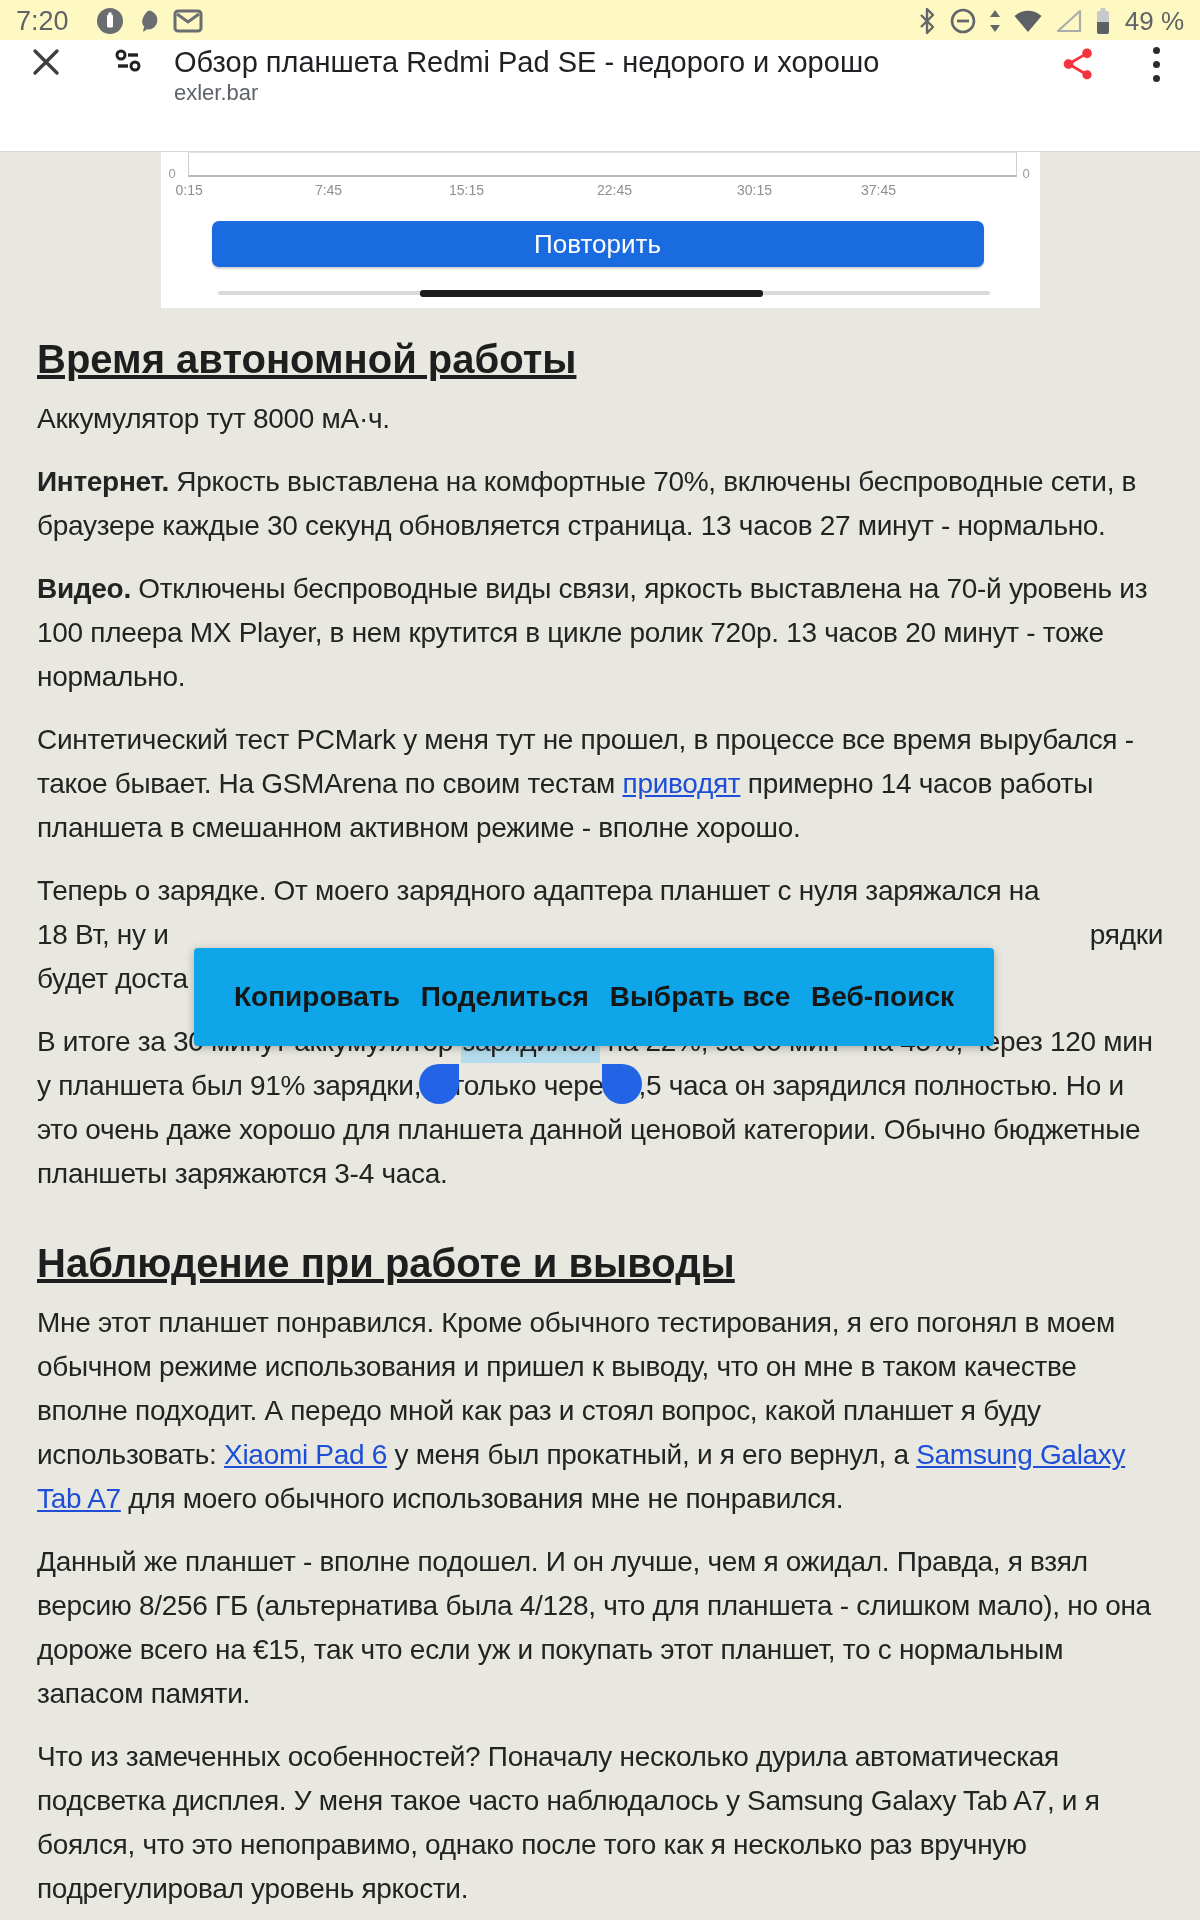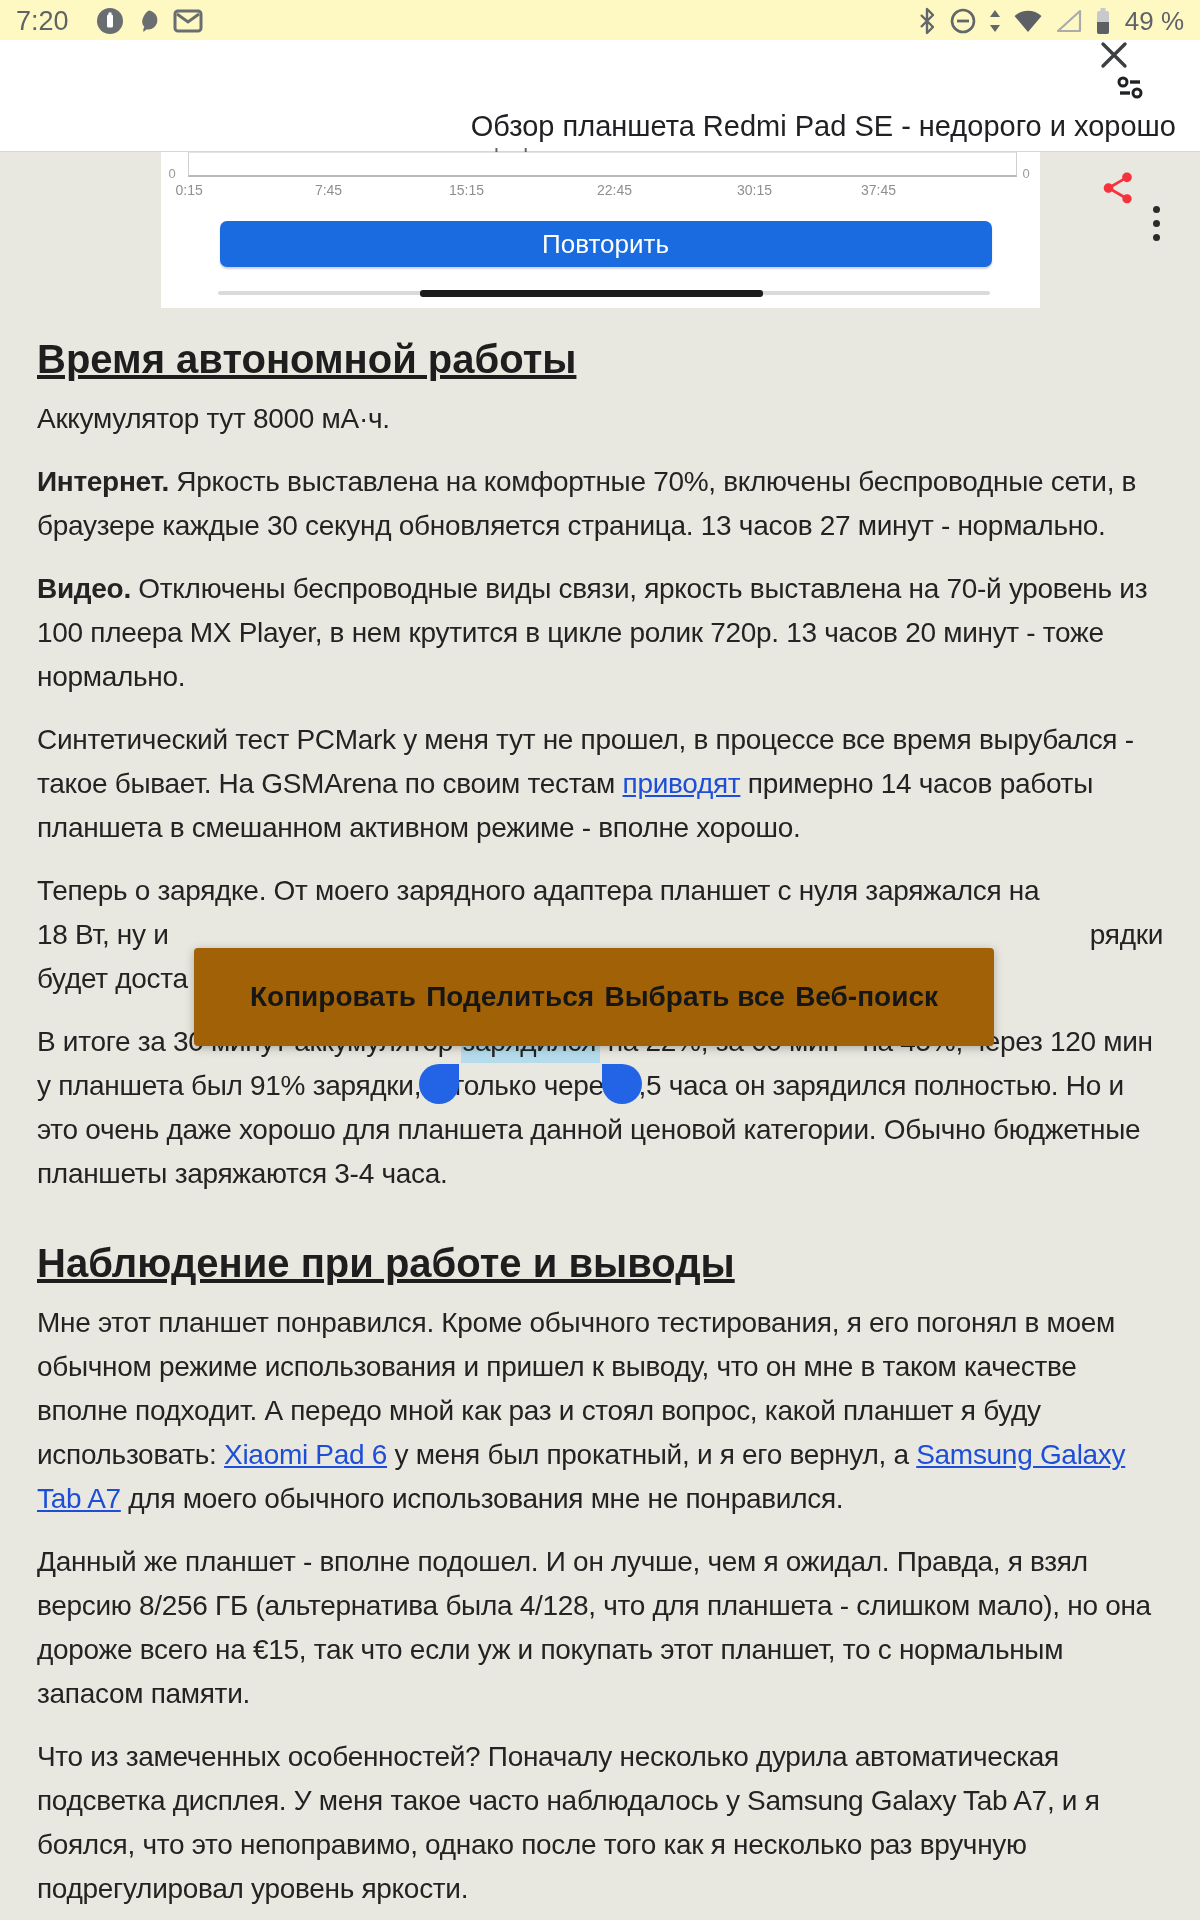--- a/index.html
+++ b/index.html
@@ -15,22 +15,22 @@
     height:40px;background:#fef9c3;display:flex;align-items:center;
     padding:2px 16px 0 16px;box-sizing:border-box;color:#5f6368;
   }
   .statusbar .time{font-size:27px;color:#5f6368;margin-right:16px;}
   .sb-left{display:flex;align-items:center;gap:10px;flex:1;}
   .sb-right{display:flex;align-items:center;gap:12px;}
   .sb-right .batt-text{font-size:26px;color:#5f6368;margin-left:2px;}
   .sb-icon{display:inline-flex;align-items:center;justify-content:center;}
   
   .header{
-    background:#ffffff;height:112px;display:flex;align-items:flex-end;
-    padding:0 24px;box-sizing:border-box;border-bottom:1px solid #d8d7d2;flex-direction:column;
+    background:#ffffff;height:112px;display:flex;align-items:flex-start;
+    padding:0 24px;box-sizing:border-box;border-bottom:1px solid #d8d7d2;
   }
   .close-btn{width:44px;height:44px;display:flex;align-items:center;justify-content:center;margin-right:40px;}
   .tune-btn{width:40px;height:40px;display:flex;align-items:center;justify-content:center;margin-right:26px;}
   .title-block{flex:1;min-width:0;padding-top:4px;}
   .page-title{font-size:29px;color:#202124;white-space:nowrap;overflow:hidden;line-height:36px;}
   .page-url{font-size:22px;color:#5f6368;line-height:26px;}
   .share-btn{width:48px;height:48px;display:flex;align-items:center;justify-content:center;margin:0 34px 0 10px;}
   .menu-btn{width:40px;height:48px;display:flex;align-items:center;justify-content:center;}
   .dots{display:flex;flex-direction:column;gap:7px;}
   .dots i{width:7px;height:7px;border-radius:50%;background:#2b2b2b;}
@@ -46,21 +46,20 @@
   }
   .ylab{position:absolute;font-size:13px;color:#9a9a9a;top:14px;}
   .ylab.left{left:8px;}
   .ylab.right{left:862px;}
   .xtick{position:absolute;top:30px;font-size:14px;color:#8f8f8f;transform:translateX(-50%);}
   .xtick.first{transform:none;}
   .img-button{
     position:absolute;left:51px;top:69px;width:772px;height:46px;
     background:#1a6be0;border-radius:7px;display:flex;align-items:center;justify-content:center;
     box-shadow:0 2px 2px rgba(0,0,0,0.18);
-    margin-left:8px;
   }
   .img-button span{color:#ffffff;font-size:26px;}
   .scroll-track{position:absolute;left:57px;top:139px;width:772px;height:4px;background:#dadada;border-radius:2px;}
   .scroll-thumb{position:absolute;left:259px;top:138px;width:343px;height:7px;background:#1d1d1d;border-radius:3px;}
   
   .article{padding:0 37px;color:#232323;}
   .article h2{
     font-size:40px;line-height:38px;font-weight:bold;text-decoration:underline;
     margin:48px 0 12px 0;color:#1e1e1e;
   }
@@ -70,24 +69,24 @@
   .charge-line{position:relative;height:44px;white-space:nowrap;}
   .charge-line .right-frag{position:absolute;right:0;top:0;}
   
   .sel{background:#b5dcec;position:relative;padding:2px 4px 6px 2px;}
   .sel-handle{position:absolute;width:40px;height:40px;background:#2363e5;border-radius:50%;}
   .sel-handle.left{left:-2px;top:40px;transform:translateX(-100%);border-top-right-radius:0;}
   .sel-handle.right{right:-2px;top:40px;transform:translateX(100%);border-top-left-radius:0;}
   
   .ctx-menu{
     position:absolute;left:194px;top:948px;width:800px;height:98px;
-    background:#a16207;border-radius:4px;
+    background:#0ea5e9;border-radius:4px;
     box-shadow:0 2px 10px rgba(0,0,0,0.28);
     display:flex;align-items:center;justify-content:space-between;
-    padding:0 56px;box-sizing:border-box;z-index:20;
+    padding:0 40px;box-sizing:border-box;z-index:20;
   }
   .ctx-menu span{font-size:28px;font-weight:bold;color:#161616;white-space:nowrap;}
   svg{display:block;}
 </style>
 </head>
 <body>
 
 <div class="statusbar">
   <div class="sb-left">
     <span class="time">7:20</span>

